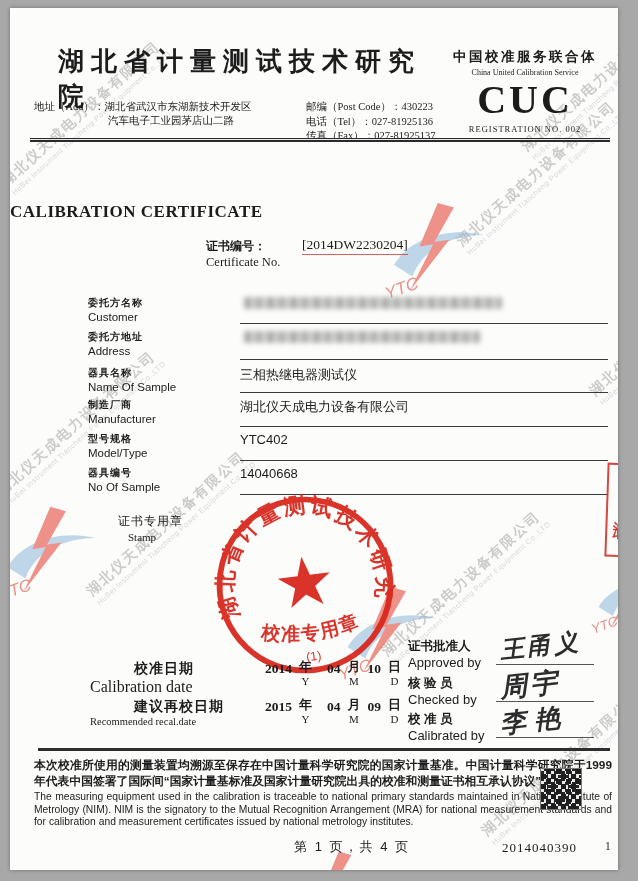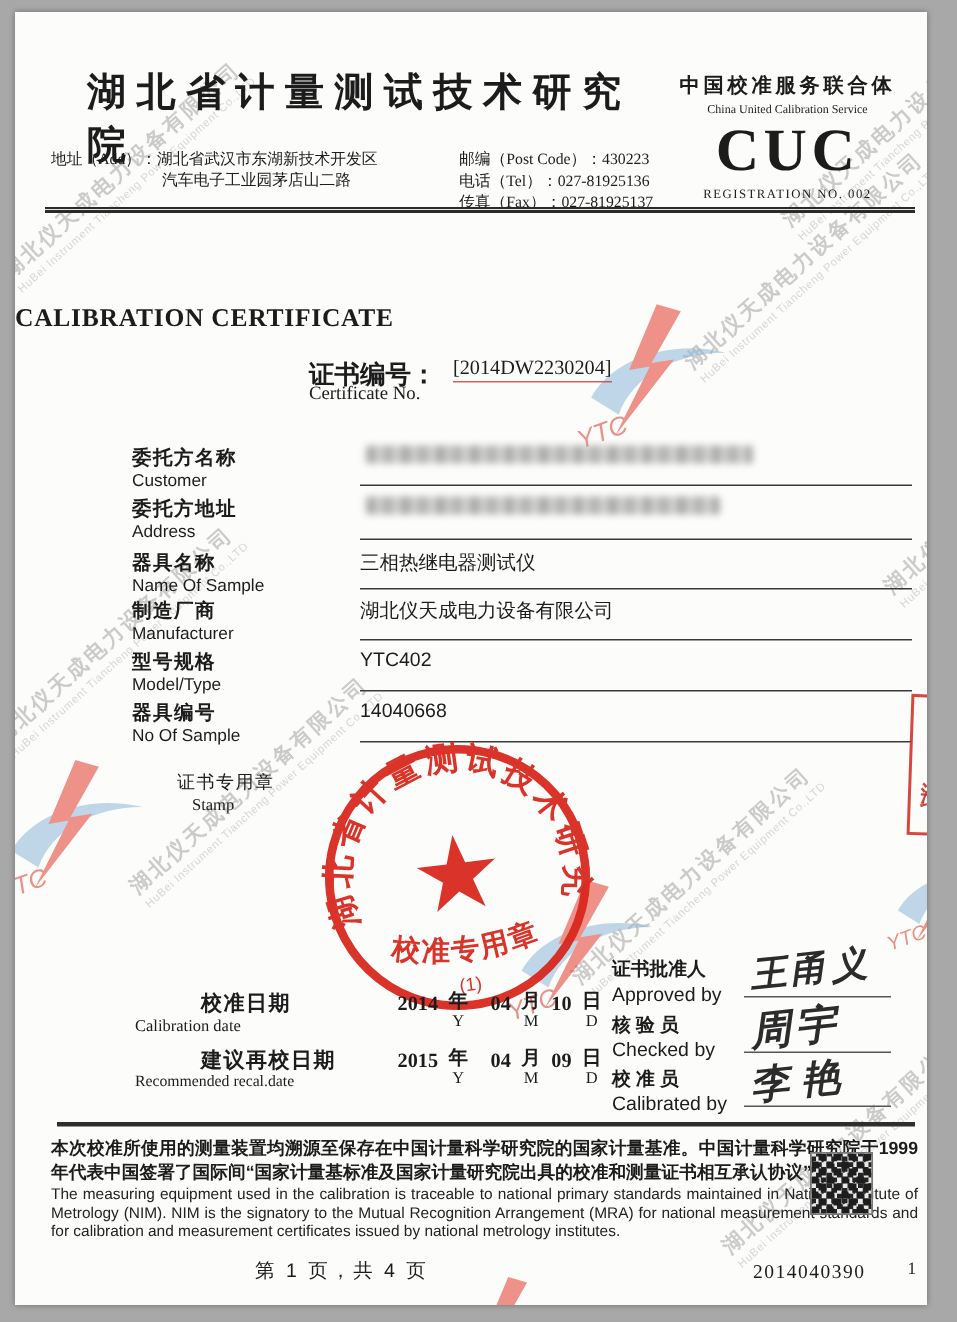--- a/index.html
+++ b/index.html
@@ -29,28 +29,28 @@
             font-family:"Liberation Serif","DejaVu Serif",serif;}
   .cuc-reg{font-size:8.5px;margin-top:3px;letter-spacing:1px;font-family:"Liberation Serif","DejaVu Serif",serif;}
   .rule-top{left:20px;top:130px;width:580px;height:4px;
             background:linear-gradient(#2a2a2a 0 1.5px,#e8e8e8 1.5px 2.2px,#2a2a2a 2.2px 4px);}
 
   
   .title-cn{left:0;top:142px;width:608px;text-align:center;font-size:40px;font-weight:bold;
             letter-spacing:22px;padding-left:22px;box-sizing:border-box;}
   .title-en{left:0;top:194px;width:608px;font-size:17px;font-weight:bold;
             letter-spacing:.5px;font-family:Liberation Serif, serif;}
-  .certno-cn{left:196px;top:230px;font-size:17px;font-weight:bold;}
+  .certno-cn{left:196px;top:230px;font-size:12px;font-weight:bold;}
   .certno-val{left:292px;top:229px;font-size:13.5px;font-family:"Liberation Serif","DejaVu Serif",serif;
               border-bottom:1.5px solid rgba(205,45,35,.75);padding-bottom:1px;}
   .certno-en{left:196px;top:247px;font-size:12.5px;font-family:"Liberation Serif","DejaVu Serif",serif;}
 
   
   .frow{position:absolute;left:78px;width:522px;}
-  .flabel-cn{font-size:13px;font-weight:bold;letter-spacing:1px;}
+  .flabel-cn{font-size:10px;font-weight:bold;letter-spacing:1px;}
   .flabel-en{font-size:11.5px;margin-top:1px;}
   .fval{position:absolute;left:152px;top:0;font-size:13px;}
   .fline{position:absolute;left:152px;right:2px;border-bottom:1px solid #3a3a3a;}
   .blur-chip{position:absolute;left:156px;top:1px;height:12px;border-radius:2px;filter:blur(2.6px);opacity:.7;
              background:repeating-linear-gradient(90deg,#8b8b8b 0 7px,#c2c2c2 7px 11px,#979797 11px 19px,#cacaca 19px 23px);}
 
   
   .stamp-label{left:108px;top:505px;font-size:12px;letter-spacing:1px;}
   .stamp-label-en{left:118px;top:523px;font-size:11px;font-family:"Liberation Serif","DejaVu Serif",serif;}
   .seal{left:200px;top:482px;width:190px;height:190px;transform:rotate(-7deg);opacity:.93;}
@@ -59,41 +59,41 @@
   .sig-row{position:absolute;left:398px;width:190px;}
   .sig-cn{font-size:12.5px;font-weight:bold;}
   .sig-en{font-size:13px;margin-top:0;}
   .sig-line{position:absolute;left:88px;top:26px;width:98px;border-bottom:1px solid #555;}
   .sig-name{position:absolute;left:92px;top:-8px;font-size:24px;font-weight:600;color:#2c2c2c;
             transform:rotate(-6deg);font-style:italic;letter-spacing:3px;white-space:nowrap;}
 
   
   .date-row{position:absolute;left:80px;}
   .date-cn{font-size:14px;font-weight:bold;letter-spacing:1px;margin-left:44px;}
-  .date-en{font-size:11px;font-family:"Liberation Serif","DejaVu Serif",serif;}
+  .date-en{font-size:16px;font-family:"Liberation Serif","DejaVu Serif",serif;}
   .date-vals{position:absolute;left:175px;top:0;display:flex;gap:7px;align-items:flex-start;}
   .dnum{font-size:13.5px;font-weight:bold;font-family:"Liberation Serif","DejaVu Serif",serif;padding-top:1px;}
   .dunit{display:inline-flex;flex-direction:column;align-items:center;line-height:14px;}
   .dunit .cn{font-size:13px;font-weight:bold;}
   .dunit .en{font-size:11px;font-family:"Liberation Serif","DejaVu Serif",serif;}
 
   .rule-mid{left:28px;top:740px;width:572px;height:2.5px;background:#2e2e2e;}
 
   
   .trace{left:24px;top:750px;width:578px;}
   .trace-cn{font-size:11.8px;font-weight:bold;line-height:15.5px;text-align:justify;}
   .trace-en{font-size:10.3px;line-height:12.5px;text-align:justify;margin-top:2px;color:#222;}
 
   
   .qr{left:530px;top:760px;width:40px;height:40px;border:1px solid #777;
       background:
         repeating-conic-gradient(#1d1d1d 0% 25%, transparent 0% 50%) 0 0/10px 10px,
         repeating-conic-gradient(#242424 0% 25%, transparent 0% 50%) 3px 2px/7px 7px,
         #e8e8e8;}
-  .footer-page{left:160px;top:830px;width:240px;text-align:left;font-size:13px;letter-spacing:2px;}
+  .footer-page{left:160px;top:830px;width:240px;text-align:right;font-size:13px;letter-spacing:2px;}
   .footer-doc{left:492px;top:832px;font-size:13px;letter-spacing:1px;font-family:"Liberation Serif","DejaVu Serif",serif;}
   .footer-copy{left:595px;top:832px;font-size:11.5px;font-family:"Liberation Serif","DejaVu Serif",serif;}
 
   
   .side-stamp{left:596px;top:455px;width:22px;height:86px;border:2px solid rgba(208,52,42,.9);
               color:rgba(205,48,38,.9);writing-mode:vertical-rl;font-size:15px;font-weight:bold;
               letter-spacing:3px;padding:4px 0 0 0;text-align:center;transform:rotate(2deg);overflow:hidden;}
 </style>
 </head>
 <body>

